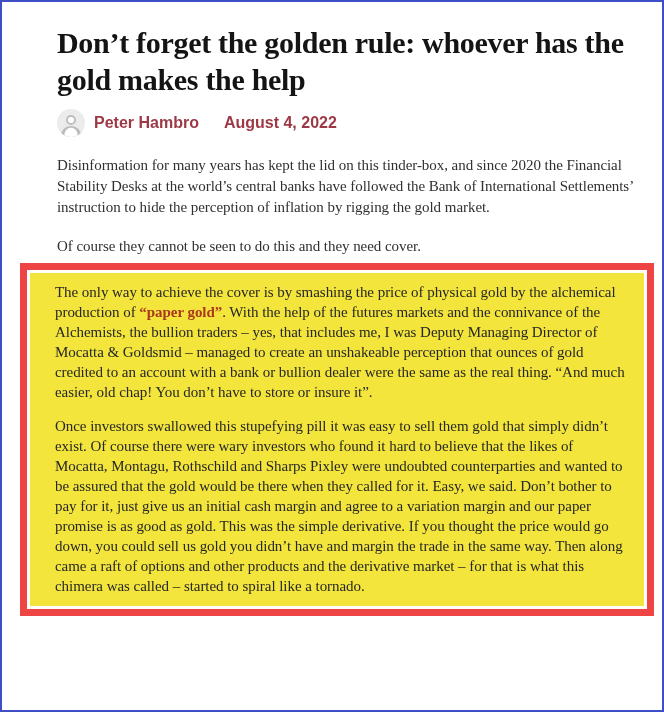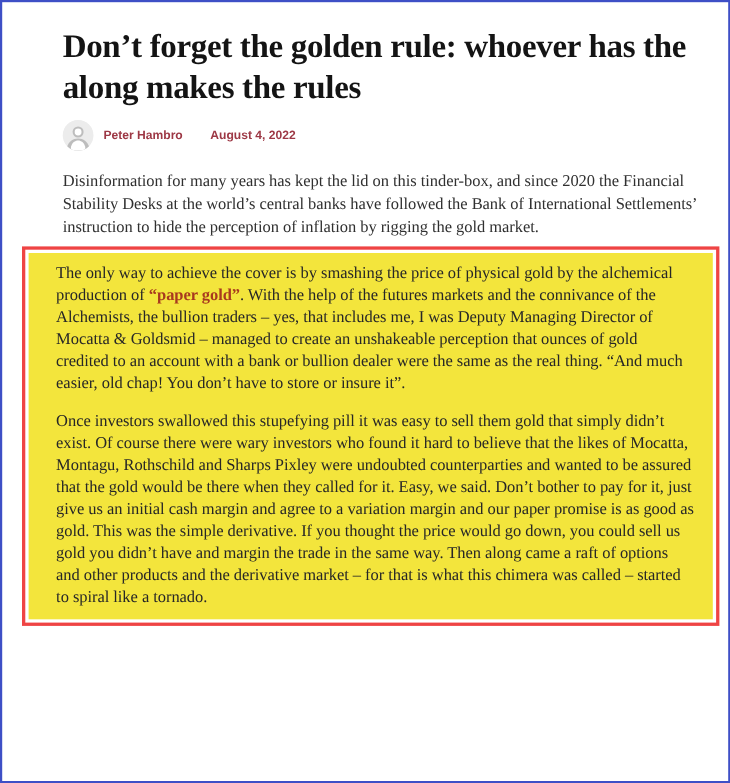--- a/index.html
+++ b/index.html
@@ -40,36 +40,36 @@
     height: 28px;
     border-radius: 50%;
     background: #efefef;
     overflow: hidden;
     flex: 0 0 auto;
     cursor: pointer;
   }
   .byline-text {
     font-family: "Liberation Sans", sans-serif;
     font-weight: bold;
-    font-size: 11px;
+    font-size: 16px;
     color: #9d3845;
   }
   .byline-author { cursor: pointer; }
   .byline-date { margin-left: 16px; }
   .para {
     margin-top: 18px;
     font-size: 15px;
     line-height: 21px;
     color: #303030;
     max-width: 578px;
     letter-spacing: -0.05px;
   }
   .highlight-outer {
     margin: 6px 8px 0 18px;
-    border: 3px solid #ef4444;
+    border: 7px solid #ef4444;
     padding: 3px;
     background: #ffffff;
   }
   .highlight-inner {
     background: #f3e53c;
     padding: 9px 15px 10px 25px;
   }
   .hl-para {
     font-size: 15px;
     line-height: 20px;
@@ -82,39 +82,40 @@
     font-weight: bold;
     color: #a8391f;
   }
 </style>
 </head>
 <body>
 
 <div class="frame">
   <div class="content">
 
-    <h1 class="article-title">Don’t forget the golden rule: whoever has the along makes the rules</h1>
+    <h1 class="article-title">Don’t forget the golden rule: whoever has the gold makes the help</h1>
 
     <div class="byline">
       <span class="avatar">
         <svg width="28" height="28" viewBox="0 0 28 28">
           <circle cx="14" cy="14" r="14" fill="#ececec"></circle>
           <circle cx="14" cy="11" r="5" fill="#bdbdbd"></circle>
           <path d="M4 25c1.2-5.2 5.3-8 10-8s8.8 2.8 10 8v3H4z" fill="#bdbdbd"></path>
           <circle cx="14" cy="11" r="3.1" fill="#ffffff"></circle>
           <path d="M7.5 24.5c1-3.8 3.7-5.8 6.5-5.8s5.5 2 6.5 5.8v3.5h-13z" fill="#ffffff"></path>
         </svg>
       </span>
       <span class="byline-text byline-author">Peter Hambro</span>
       <span class="byline-text byline-date">August 4, 2022</span>
     </div>
 
 
     <p class="para">Disinformation for many years has kept the lid on this tinder-box, and since 2020 the Financial Stability Desks at the world’s central banks have followed the Bank of International Settlements’ instruction to hide the perception of inflation by rigging the gold market.</p>
 
+    <p class="para">Of course they cannot be seen to do this and they need cover.</p>
   </div>
 
   <div class="highlight-outer">
     <div class="highlight-inner">
       <p class="hl-para"><span>The only way to achieve the cover is by smashing the price of physical gold by the alchemical production of </span><span class="hl-term">“paper gold”</span><span>. With the help of the futures markets and the connivance of the Alchemists, the bullion traders – yes, that includes me, I was Deputy Managing Director of Mocatta &amp; Goldsmid – managed to create an unshakeable perception that ounces of gold credited to an account with a bank or bullion dealer were the same as the real thing. “And much easier, old chap! You don’t have to store or insure it”.</span></p>
 
       <p class="hl-para">Once investors swallowed this stupefying pill it was easy to sell them gold that simply didn’t exist. Of course there were wary investors who found it hard to believe that the likes of Mocatta, Montagu, Rothschild and Sharps Pixley were undoubted counterparties and wanted to be assured that the gold would be there when they called for it. Easy, we said. Don’t bother to pay for it, just give us an initial cash margin and agree to a variation margin and our paper promise is as good as gold. This was the simple derivative. If you thought the price would go down, you could sell us gold you didn’t have and margin the trade in the same way. Then along came a raft of options and other products and the derivative market – for that is what this chimera was called – started to spiral like a tornado.</p>
     </div>
   </div>
 </div>

